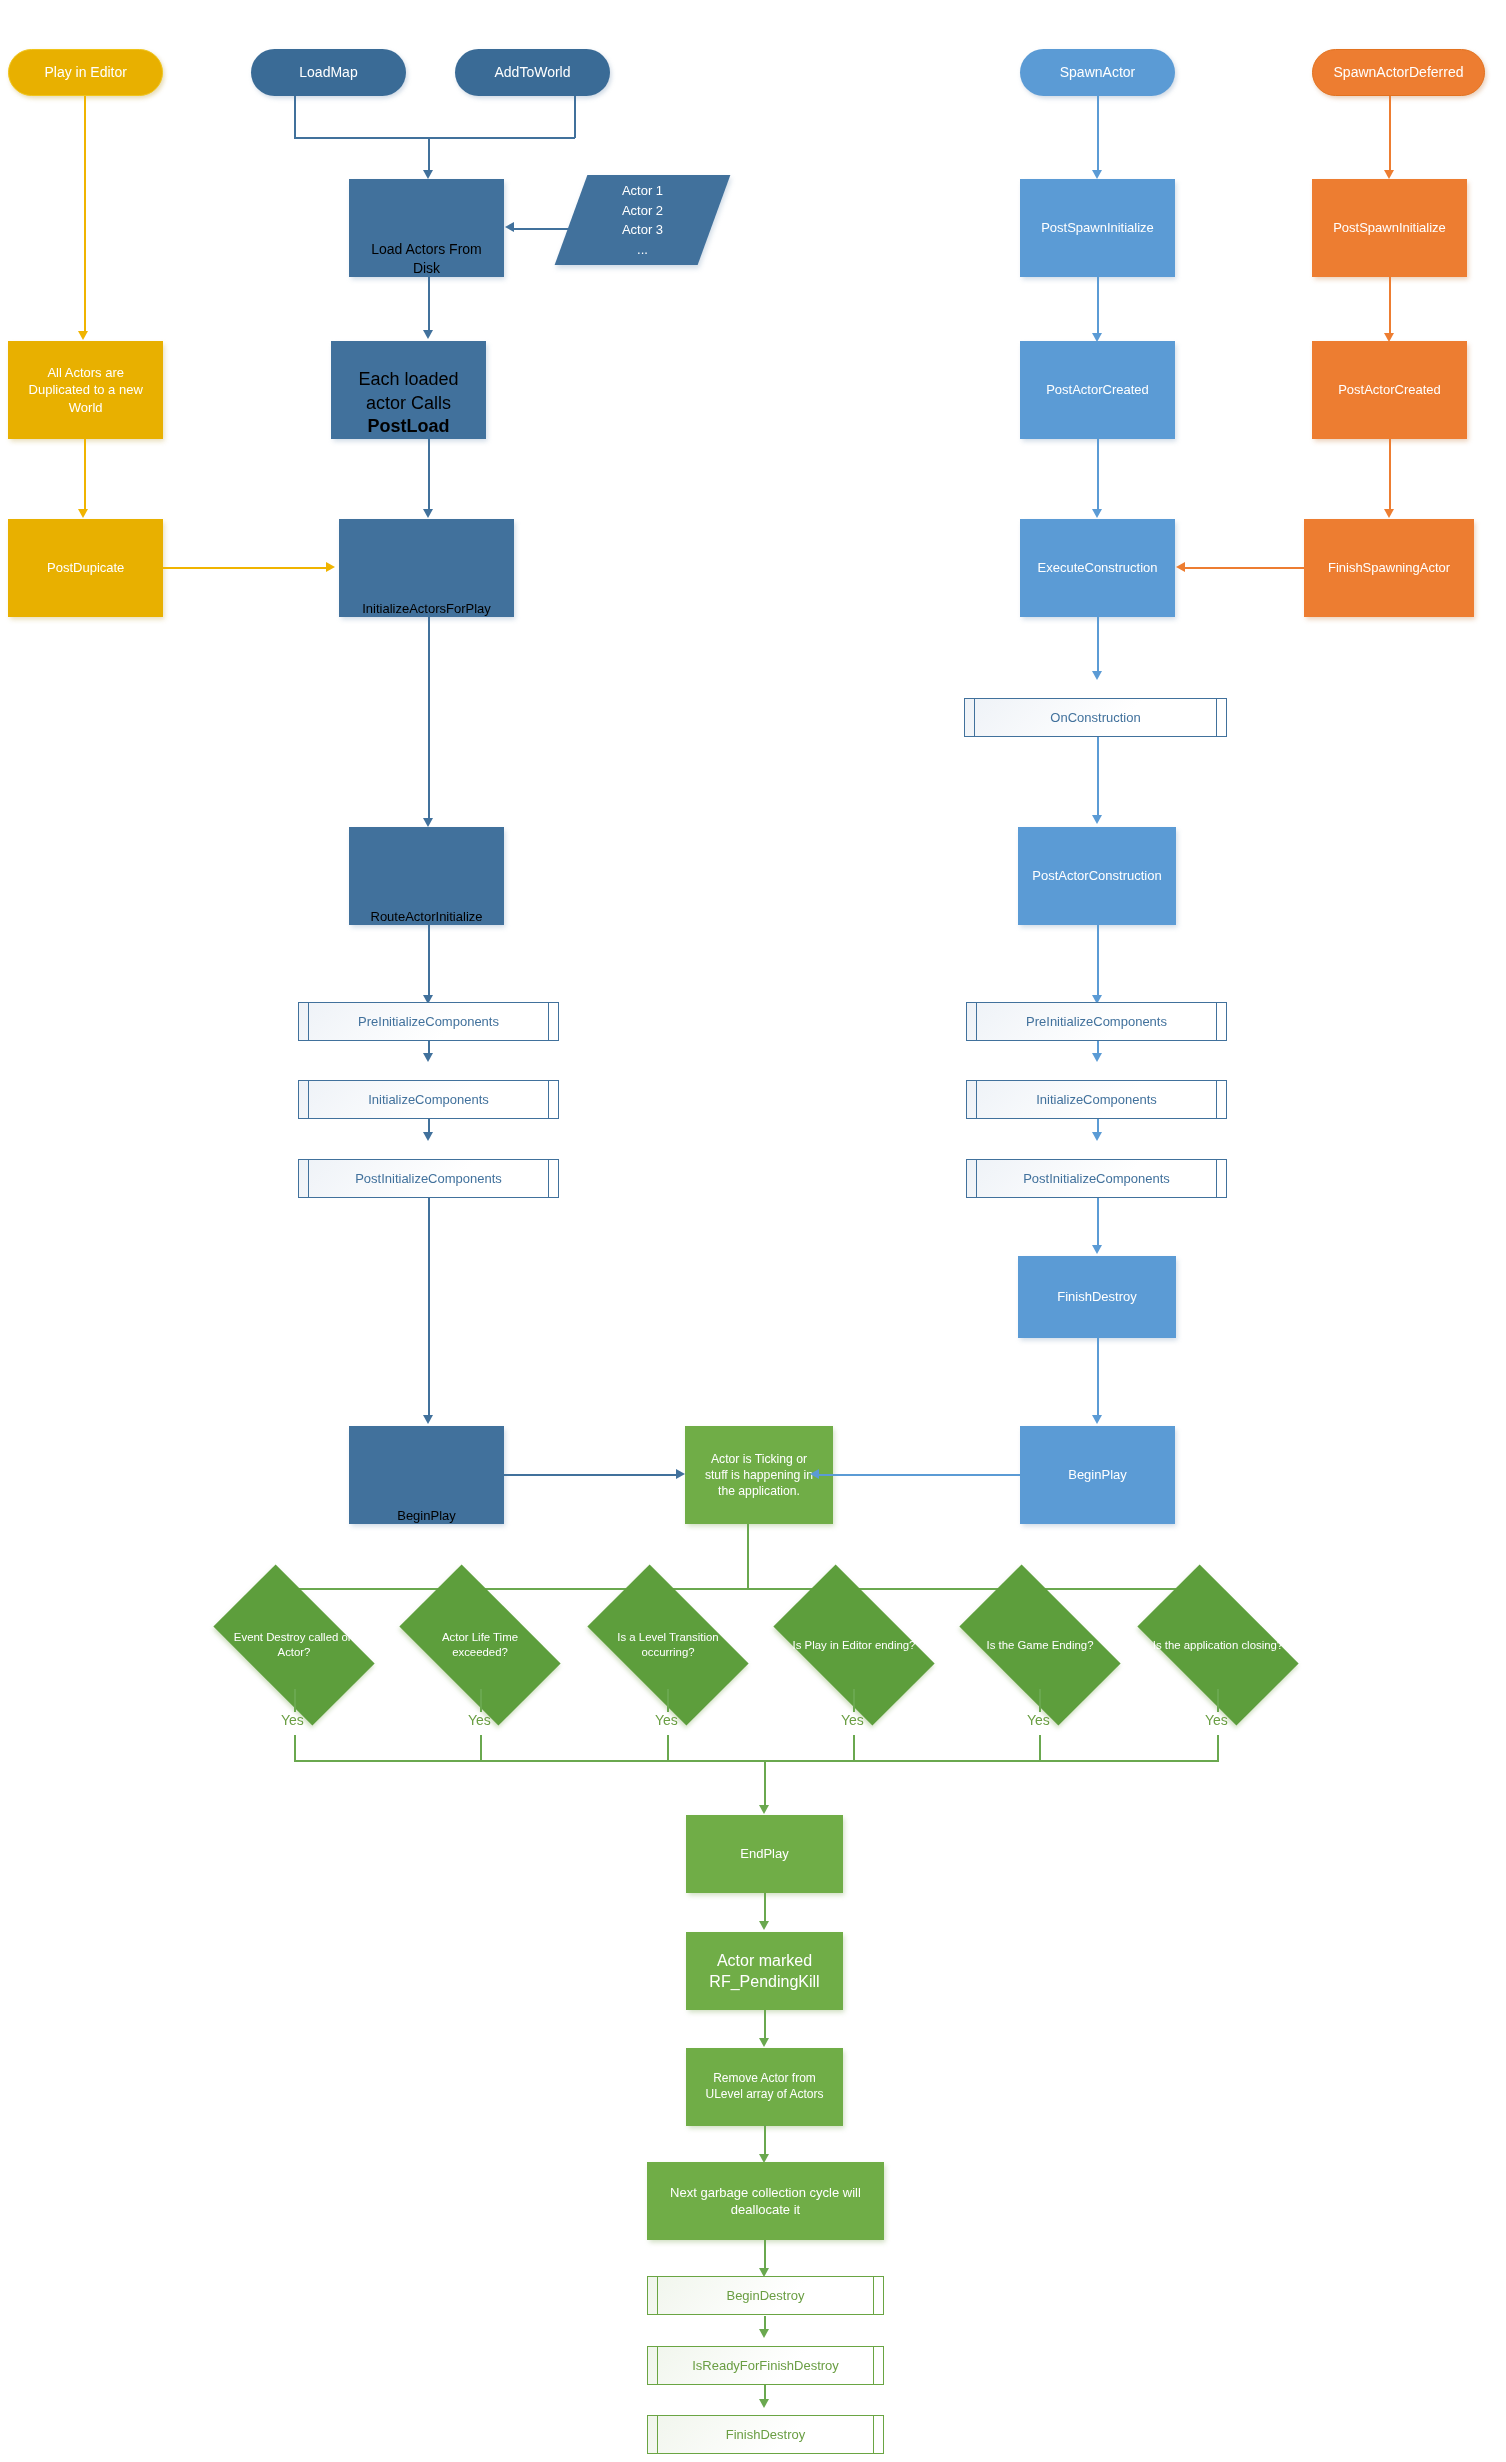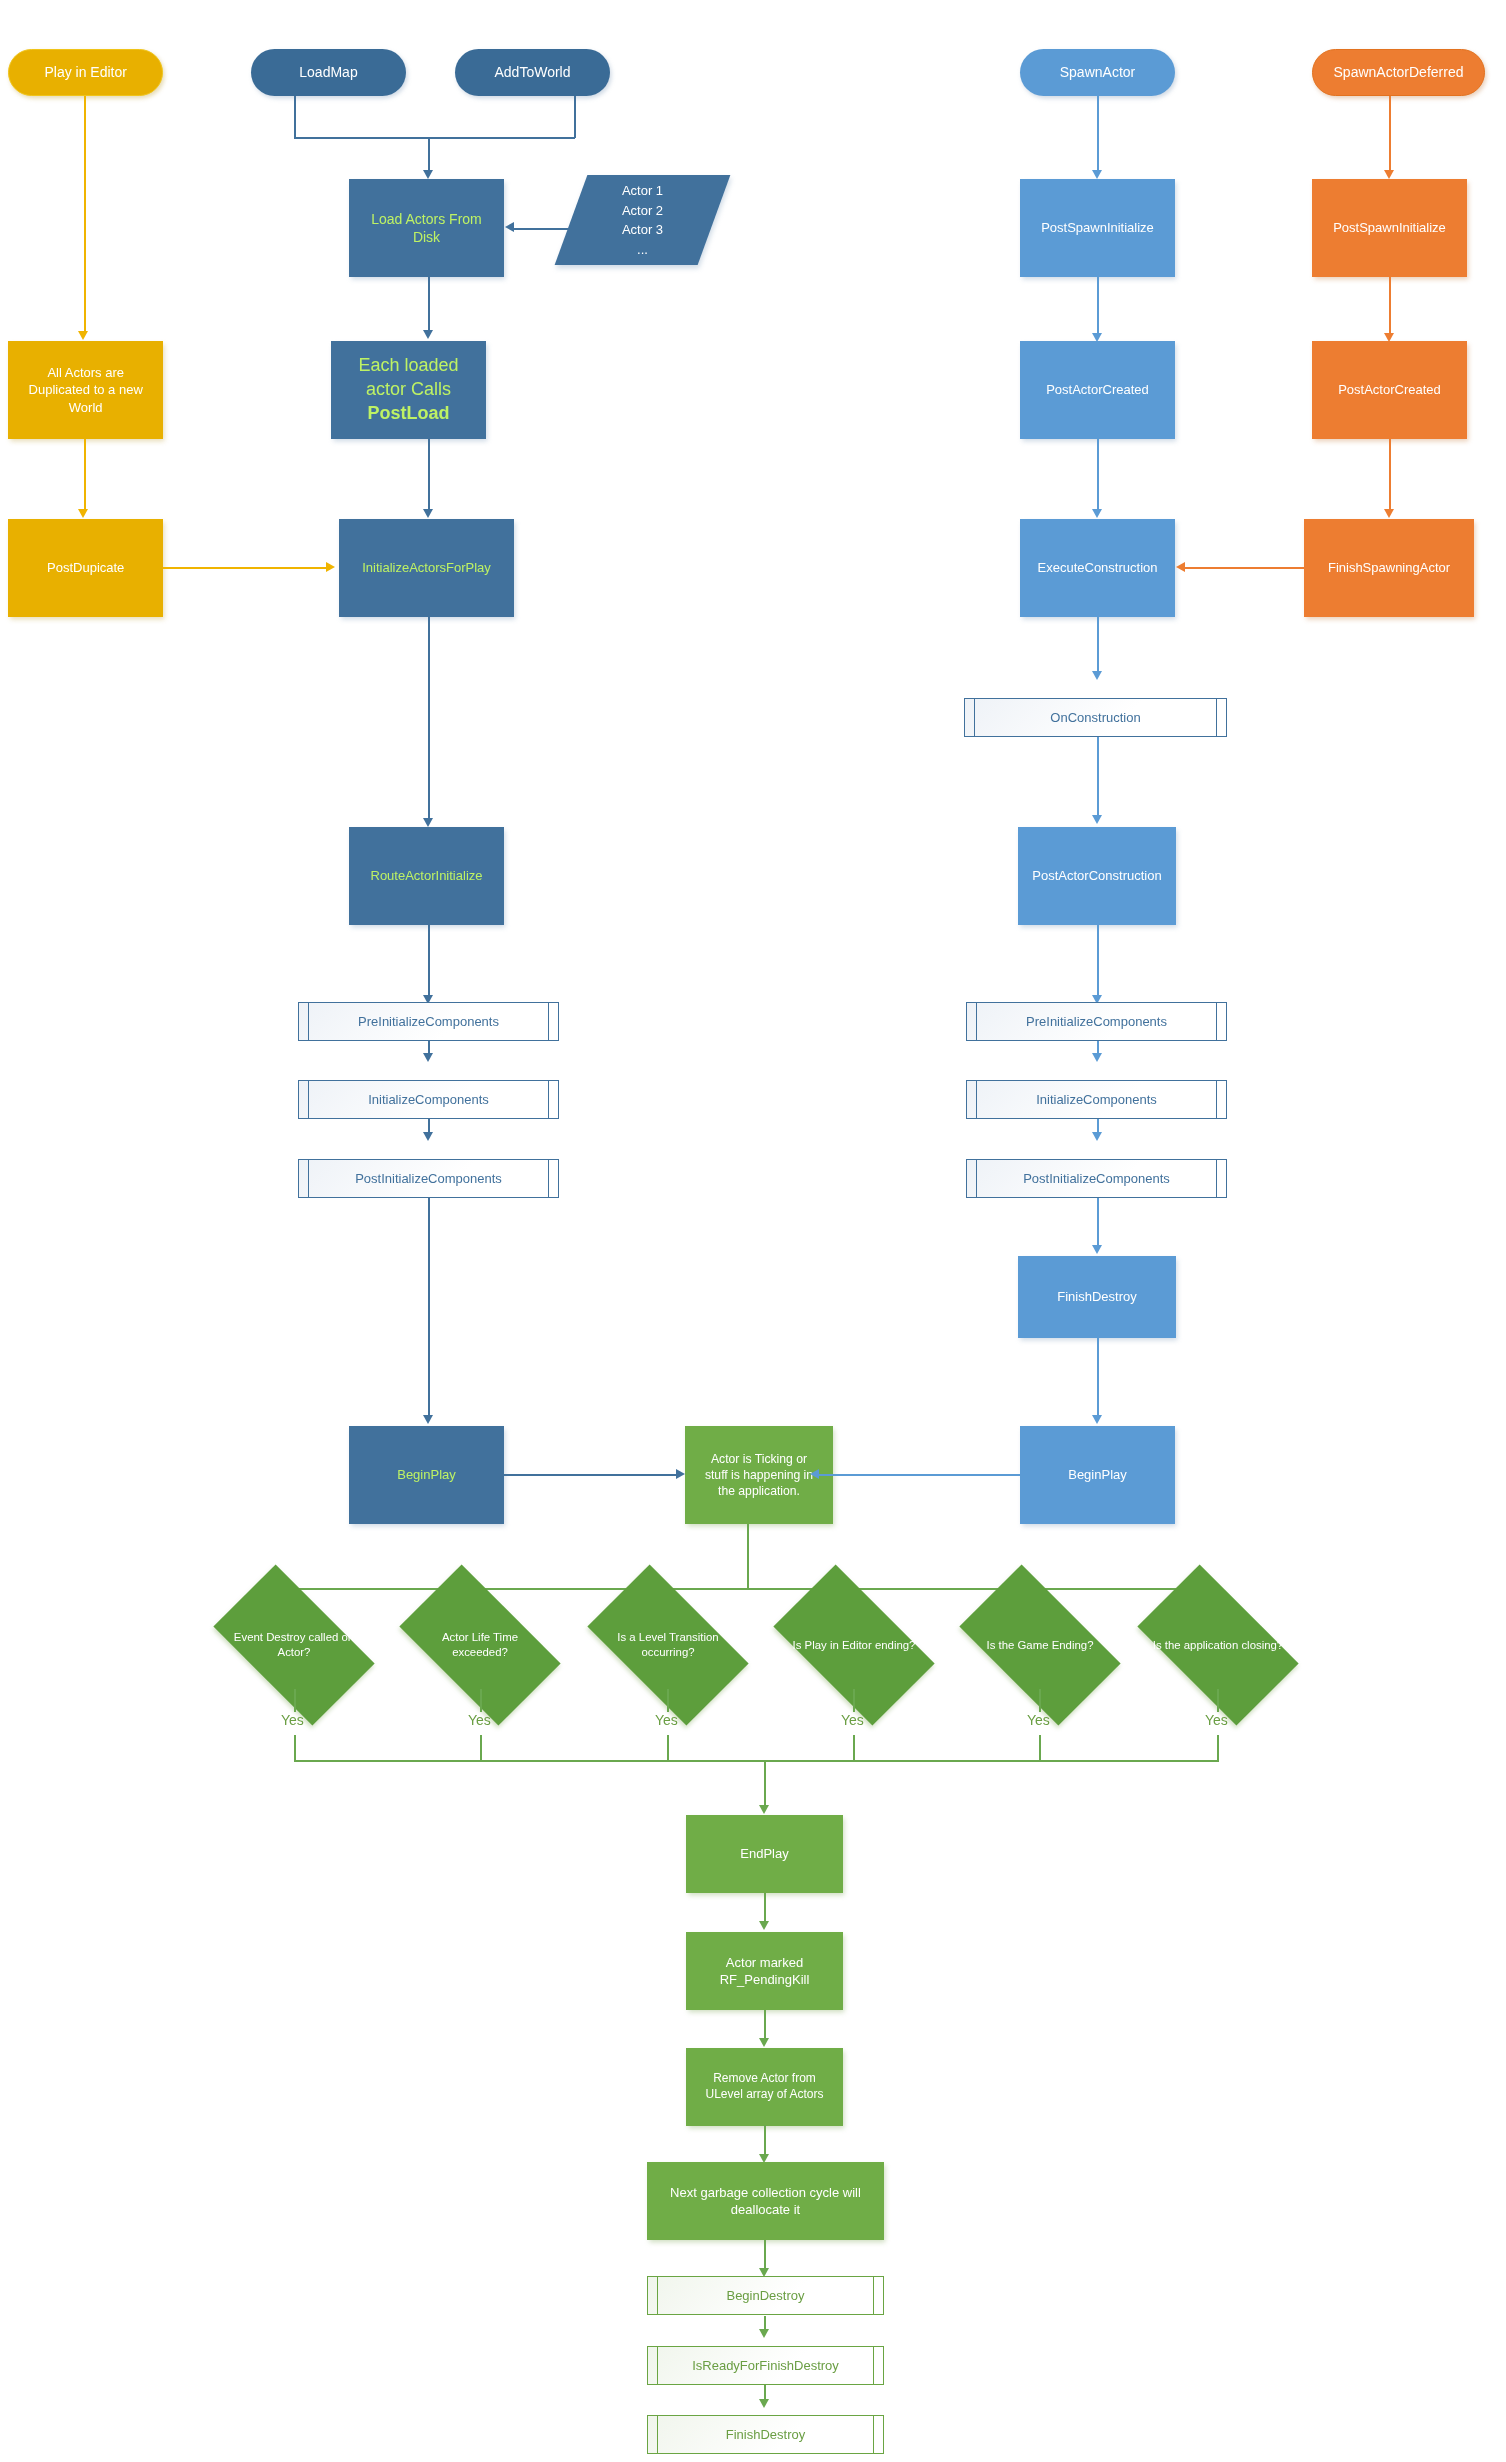--- a/index.html
+++ b/index.html
@@ -7,21 +7,21 @@
   #canvas{position:relative;width:1507px;height:2462px;background:#fff;overflow:hidden;}
   .node{position:absolute;box-sizing:border-box;display:flex;align-items:center;justify-content:center;text-align:center;line-height:1.32;}
   .node .lbl{display:block;width:100%;padding:0 19px;}
 
   
   .term-blue{background:#3a6b96;color:#ffffff;border-radius:815px;box-shadow:1.6px 2.4px 4.1px rgba(120,150,180,.35);}
   .term-yellow{background:#e8b000;color:#ffffff;border-radius:815px;box-shadow:1.6px 2.4px 4.1px rgba(200,175,90,.45);border:0.8px solid #f0c419;}
   .term-lblue{background:#5b9bd5;color:#ffffff;border-radius:815px;box-shadow:1.6px 2.4px 4.1px rgba(120,150,180,.35);}
   .term-orange{background:#ed7d31;color:#ffffff;border-radius:815px;box-shadow:1.6px 2.4px 4.1px rgba(200,140,90,.4);border:0.8px solid #e2721f;}
 
-  .box-dblue{background:#41719c;color:#bef264;box-shadow:2.4px 3.3px 4.9px rgba(150,175,200,.45);}
+  .box-dblue{background:#41719c;color:#000000;box-shadow:2.4px 3.3px 4.9px rgba(150,175,200,.45);align-items:flex-end;}
   .box-lblue{background:#5b9bd5;color:#ffffff;box-shadow:2.4px 3.3px 4.9px rgba(150,175,200,.45);}
   .box-yellow{background:#e8b000;color:#ffffff;box-shadow:2.4px 3.3px 4.9px rgba(205,180,100,.45);}
   .box-orange{background:#ed7d31;color:#ffffff;box-shadow:2.4px 3.3px 4.9px rgba(210,150,100,.45);}
   .box-green{background:#70ad47;color:#ffffff;box-shadow:2.4px 3.3px 4.9px rgba(150,185,120,.45);}
 
   
   .pdp{background:linear-gradient(135deg,#eef2f7 0%,#ffffff 60%);border:1.1px solid #41719c;color:#41719c;}
   .pdp::before,.pdp::after{content:"";position:absolute;top:0;bottom:0;width:1.1px;background:#41719c;}
   .pdp::before{left:9px;}
   .pdp::after{right:9px;}
@@ -347,21 +347,21 @@
   <div class="ln gr" style="left:294px;top:1760px;width:925px;height:2.1px;"></div>
   <div class="ln gr" style="left:764px;top:1760px;width:2.1px;height:49px;"></div>
   <div class="arw down gr" style="left:759px;top:1805px;"></div>
 
   <div class="node box-green" style="left:686px;top:1815px;width:157px;height:78px;font-size:13px;">
     <span class="lbl">EndPlay</span>
   </div>
   <div class="ln gr" style="left:764px;top:1893px;width:2.1px;height:33px;"></div>
   <div class="arw down gr" style="left:759px;top:1921px;"></div>
 
-  <div class="node box-green" style="left:686px;top:1932px;width:157px;height:78px;font-size:13px;">
+  <div class="node box-green" style="left:686px;top:1932px;width:157px;height:78px;font-size:16px;">
     <span class="lbl">Actor marked RF_PendingKill</span>
   </div>
   <div class="ln gr" style="left:764px;top:2010px;width:2.1px;height:33px;"></div>
   <div class="arw down gr" style="left:759px;top:2038px;"></div>
 
   <div class="node box-green" style="left:686px;top:2048px;width:157px;height:78px;font-size:12px;">
     <span class="lbl">Remove Actor from ULevel array of Actors</span>
   </div>
   <div class="ln gr" style="left:764px;top:2125px;width:2.1px;height:33px;"></div>
   <div class="arw down gr" style="left:759px;top:2154px;"></div>

